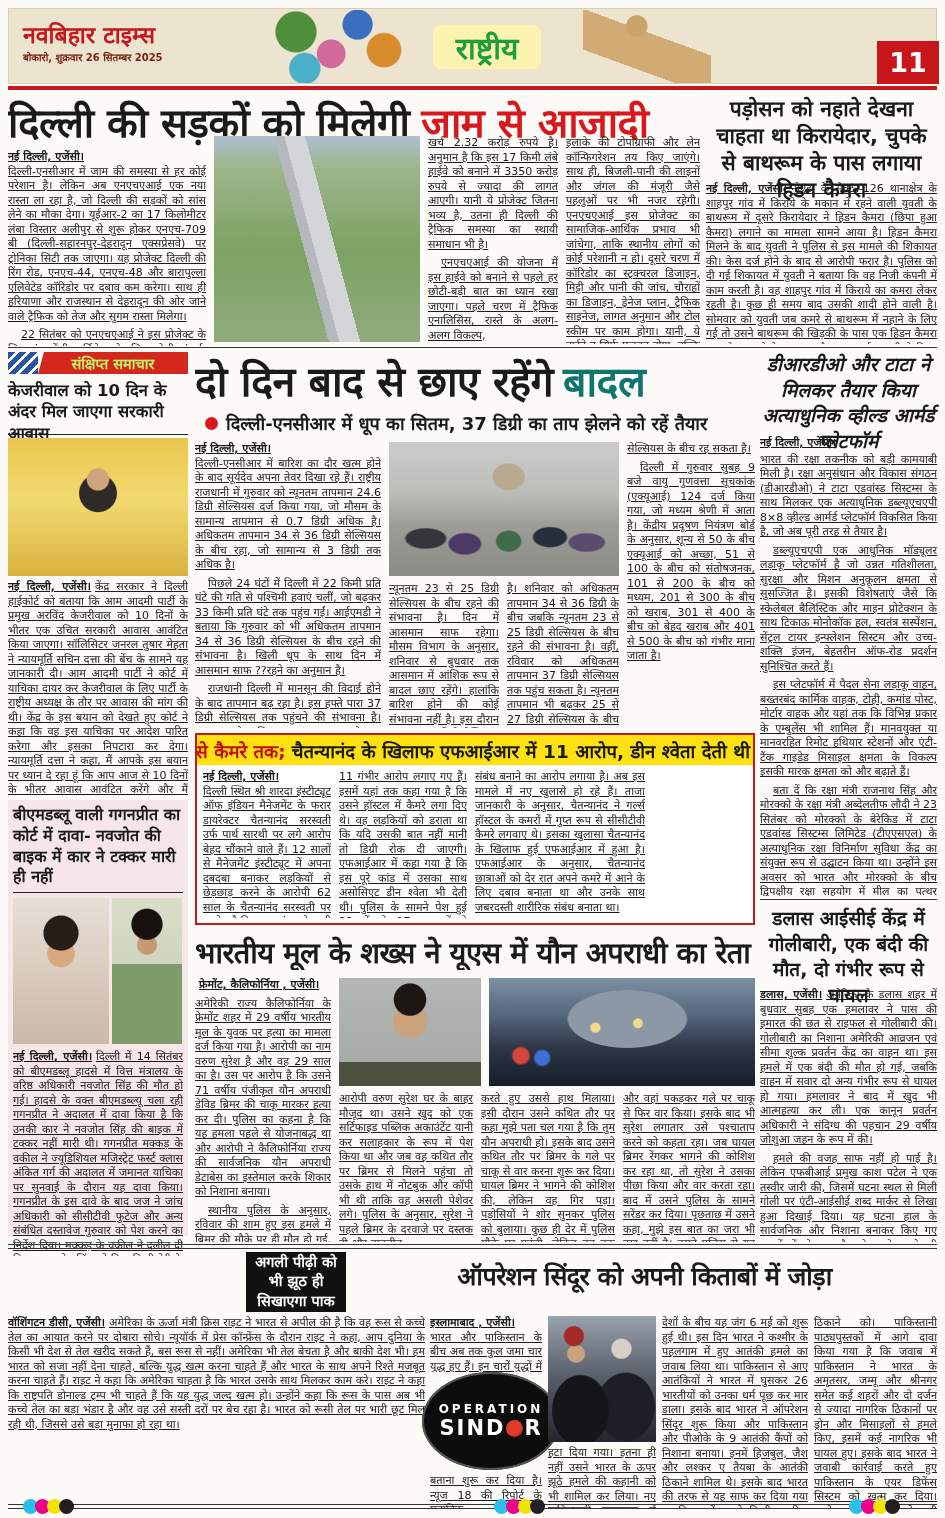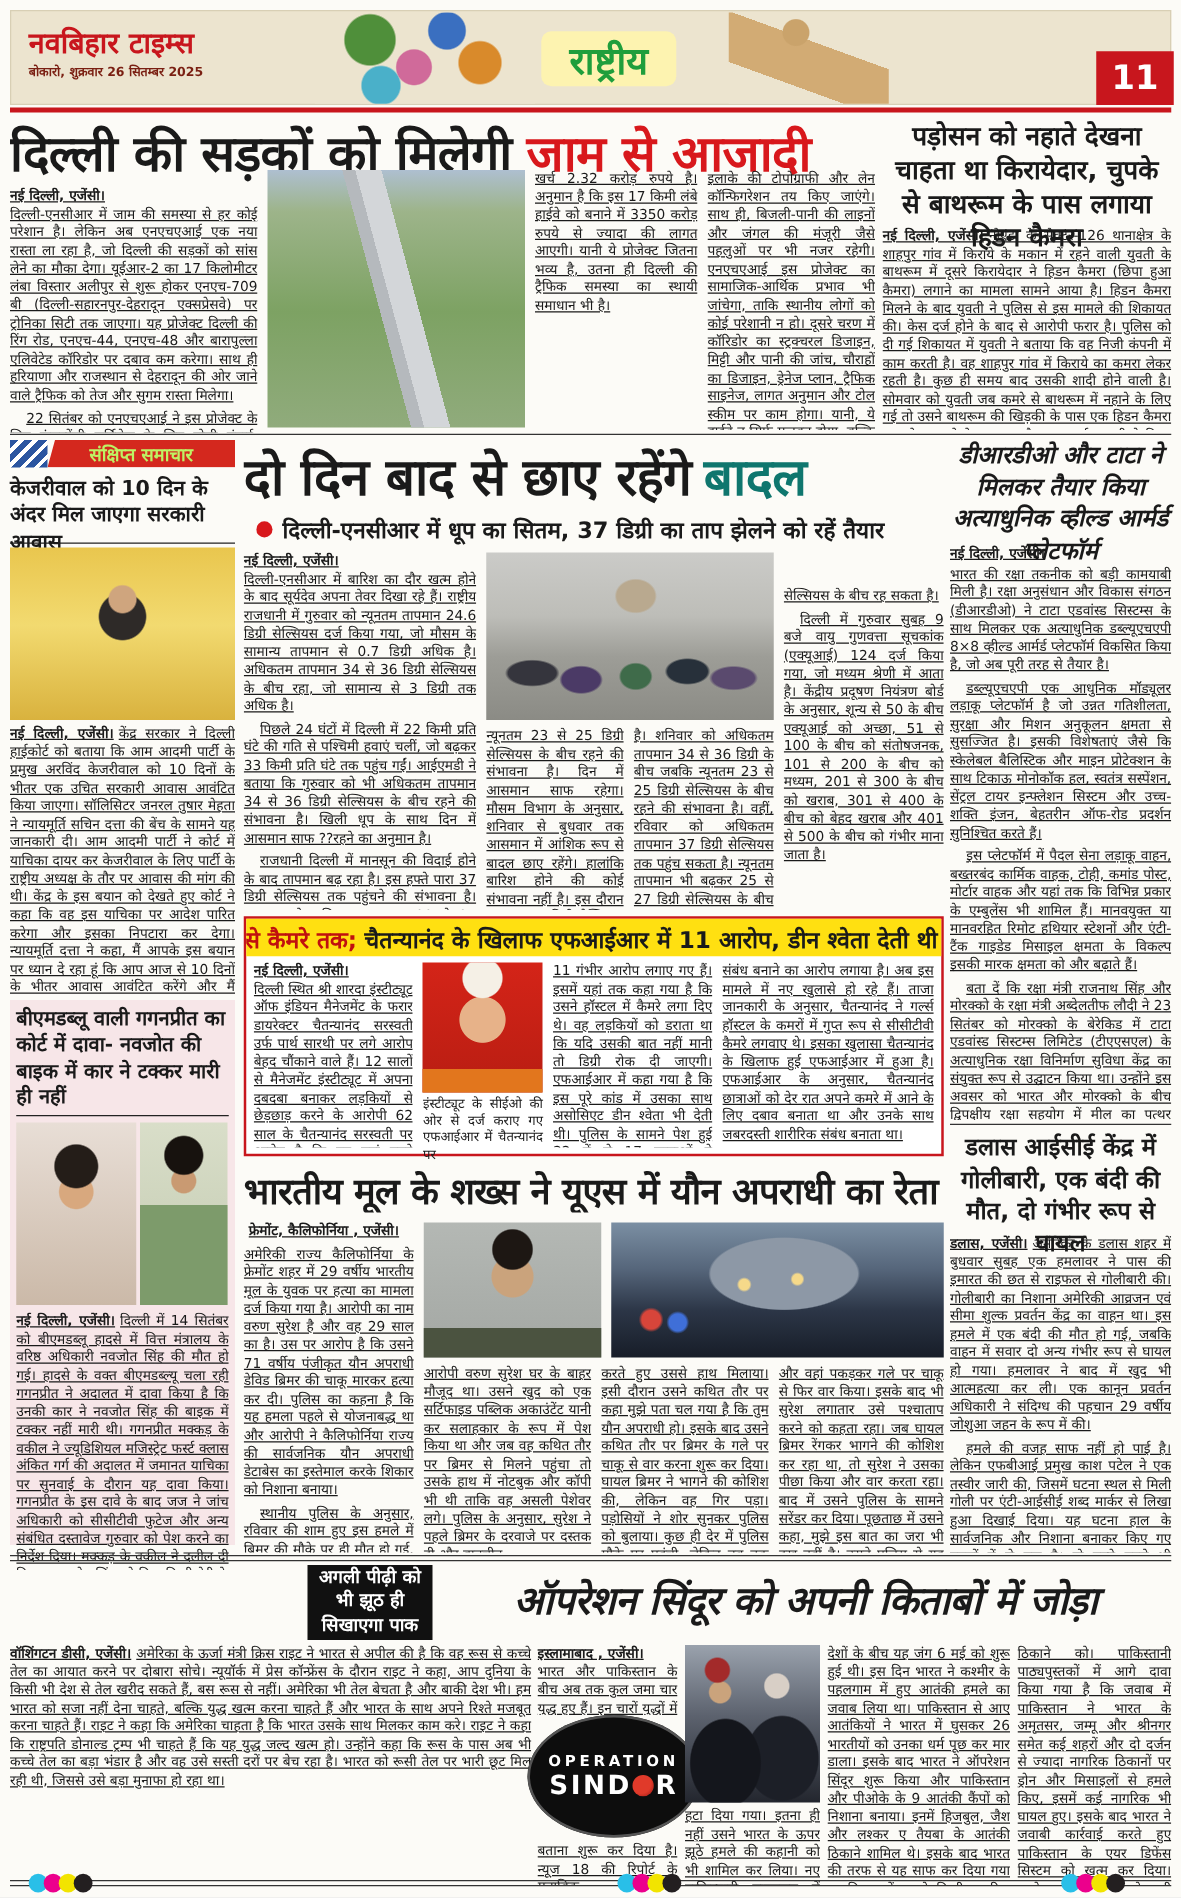--- a/index.html
+++ b/index.html
@@ -28,21 +28,21 @@
   .wx-hl .maroon{color:#0f766e;margin-left:10px;}
   .sub-hl{font-size:18px;font-weight:800;display:flex;align-items:center;gap:8px;overflow:hidden;}
   .dot{width:13px;height:13px;border-radius:50%;background:#d8181c;flex:0 0 auto;}
   .ctr{text-align:center;}
   .hc-hl{font-size:21px;font-weight:700;line-height:1.28;}
   .side-hl{font-size:16.5px;font-weight:800;line-height:1.3;border-bottom:1.6px solid #222;padding-bottom:4px;}
   .drdo-hl{font-size:19px;font-weight:800;font-style:italic;line-height:1.35;}
   .dal-hl{font-size:19px;font-weight:800;line-height:1.35;}
   .us-hl{font-size:29px;font-weight:800;white-space:nowrap;overflow:hidden;}
   .oil-hl{font-size:22px;font-weight:800;line-height:1.25;}
-  .sin-hl{font-size:31px;font-weight:800;white-space:nowrap;overflow:hidden;font-style:italic;}
+  .sin-hl{font-size:25px;font-weight:800;white-space:nowrap;overflow:hidden;}
   .fir-box{border:2.5px solid #c8161d;box-sizing:border-box;background:#fff;}
   .fir-bar{background:#ffe011;height:30px;display:flex;align-items:center;justify-content:center;font-size:18.5px;font-weight:800;white-space:nowrap;overflow:hidden;}
   .fir-bar .red{color:#c0100f;margin-right:6px;}
   .kicker{background:#111;color:#fff;display:flex;align-items:center;justify-content:center;text-align:center;font-size:14.5px;font-weight:800;line-height:1.35;}
   .ribbon{display:flex;height:22px;}
   .ribbon-flag{width:30px;background:repeating-linear-gradient(135deg,#2b55a0 0 5px,#fff 5px 8px);}
   .ribbon-band{flex:1;background:#d4281e;color:#bef264;font-size:14.5px;font-weight:800;display:flex;align-items:center;justify-content:center;clip-path:polygon(6px 0,100% 0,100% 100%,0 100%);}
   .pinkbox{background:#f7e6e8;box-sizing:border-box;padding:5px;}
   .capt{font-size:10.5px;line-height:1.3;text-align:justify;}
   
@@ -90,20 +90,21 @@
     <span>दिल्ली की सड़कों को मिलेगी</span><span class="red">जाम से आजादी</span>
   </div>
   <div class="abs jtxt" style="left:8px;top:150px;width:198px;height:196px;">
     <p style="margin:0;"><span class="byl">नई दिल्ली, एजेंसी।</span></p>
     <p>दिल्ली-एनसीआर में जाम की समस्या से हर कोई परेशान है। लेकिन अब एनएचएआई एक नया रास्ता ला रहा है, जो दिल्ली की सड़कों को सांस लेने का मौका देगा। यूईआर-2 का 17 किलोमीटर लंबा विस्तार अलीपुर से शुरू होकर एनएच-709 बी (दिल्ली-सहारनपुर-देहरादून एक्सप्रेसवे) पर ट्रोनिका सिटी तक जाएगा। यह प्रोजेक्ट दिल्ली की रिंग रोड, एनएच-44, एनएच-48 और बारापुल्ला एलिवेटेड कॉरिडोर पर दबाव कम करेगा। साथ ही हरियाणा और राजस्थान से देहरादून की ओर जाने वाले ट्रैफिक को तेज और सुगम रास्ता मिलेगा।</p>
     <p class="ind">22 सितंबर को एनएचएआई ने इस प्रोजेक्ट के लिए कंसल्टेंसी सर्विसेज के लिए बोली मंगाई, जिसमें 5 महीने में फिजिबिलिटी स्टडी और डिटेल्ड प्रोजेक्ट रिपोर्ट (डीपीआर) तैयार होगी। इस स्टडी का</p>
   </div>
   <div class="abs ph ph-highway" style="left:214px;top:136px;width:206px;height:206px;"></div>
   <div class="abs jtxt" style="left:428px;top:136px;width:130px;height:208px;">
     <p>खर्च 2.32 करोड़ रुपये है। अनुमान है कि इस 17 किमी लंबे हाईवे को बनाने में 3350 करोड़ रुपये से ज्यादा की लागत आएगी। यानी ये प्रोजेक्ट जितना भव्य है, उतना ही दिल्ली की ट्रैफिक समस्या का स्थायी समाधान भी है।</p>
+    <p class="ind">एनएचएआई की योजना में इस हाईवे को बनाने से पहले हर छोटी-बड़ी बात का ध्यान रखा जाएगा। पहले चरण में ट्रैफिक एनालिसिस, रास्ते के अलग-अलग विकल्प,</p>
   </div>
   <div class="abs jtxt" style="left:566px;top:136px;width:134px;height:208px;">
     <p>इलाके की टोपोग्राफी और लेन कॉन्फिगरेशन तय किए जाएंगे। साथ ही, बिजली-पानी की लाइनों और जंगल की मंजूरी जैसे पहलुओं पर भी नजर रहेगी। एनएचएआई इस प्रोजेक्ट का सामाजिक-आर्थिक प्रभाव भी जांचेगा, ताकि स्थानीय लोगों को कोई परेशानी न हो। दूसरे चरण में कॉरिडोर का स्ट्रक्चरल डिजाइन, मिट्टी और पानी की जांच, चौराहों का डिजाइन, ड्रेनेज प्लान, ट्रैफिक साइनेज, लागत अनुमान और टोल स्कीम पर काम होगा। यानी, ये हाईवे न सिर्फ मजबूत होगा, बल्कि स्मार्ट और पर्यावरण के लिए भी अनुकूल होगा। रोचक बात ये है कि एनएचएआई ने हाईवे पर आवारा पशुओं की समस्या का भी हल निकाला है। हाईवे के आसपास सुरक्षित स्थानों पर पशु आश्रय बनाए जाएंगे, जहां चारा भंडारण, खाने की जगह और केयरटेकर्स के लिए बुनियादी सुविधाएं होंगी।</p>
   </div>
 
   <div class="abs ctr hc-hl" style="left:706px;top:96px;width:231px;height:82px;">पड़ोसन को नहाते देखना चाहता था किरायेदार, चुपके से बाथरूम के पास लगाया हिडन कैमरा</div>
   <div class="abs jtxt" style="left:706px;top:182px;width:231px;height:162px;">
     <p><span class="byl">नई दिल्ली, एजेंसी।</span><span>नोएडा के सेक्टर-126 थानाक्षेत्र के शाहपुर गांव में किराये के मकान में रहने वाली युवती के बाथरूम में दूसरे किरायेदार ने हिडन कैमरा (छिपा हुआ कैमरा) लगाने का मामला सामने आया है। हिडन कैमरा मिलने के बाद युवती ने पुलिस से इस मामले की शिकायत की। केस दर्ज होने के बाद से आरोपी फरार है। पुलिस को दी गई शिकायत में युवती ने बताया कि वह निजी कंपनी में काम करती है। वह शाहपुर गांव में किराये का कमरा लेकर रहती है। कुछ ही समय बाद उसकी शादी होने वाली है। सोमवार को युवती जब कमरे से बाथरूम में नहाने के लिए गई तो उसने बाथरूम की खिड़की के पास एक हिडन कैमरा लगा देखा। इसे देखकर वह हैरान रह गई। युवती ने हिडन कैमरा को वहां से हटाया और अपने कमरे में रख दिया। शाम को ऑफिस से वापस रूम पर आने के बाद जब युवती ने उस हिडन कैमरे को चेक किया तो उसमें लगे एसडी कार्ड चिप में पड़ोसी किरायेदार की रामानंद की फोटो और वीडियो मिलीं। आरोपी रामानंद उत्तर प्रदेश के संत कबीरनगर का रहने वाला है और इलेक्ट्रीशियन का काम करता है।</span></p>
   </div>
 
@@ -142,21 +143,21 @@
     <p class="ind">पिछले 24 घंटों में दिल्ली में 22 किमी प्रति घंटे की गति से पश्चिमी हवाएं चलीं, जो बढ़कर 33 किमी प्रति घंटे तक पहुंच गईं। आईएमडी ने बताया कि गुरुवार को भी अधिकतम तापमान 34 से 36 डिग्री सेल्सियस के बीच रहने की संभावना है। खिली धूप के साथ दिन में आसमान साफ ??रहने का अनुमान है।</p>
     <p class="ind">राजधानी दिल्ली में मानसून की विदाई होने के बाद तापमान बढ़ रहा है। इस हफ्ते पारा 37 डिग्री सेल्सियस तक पहुंचने की संभावना है। शुक्रवार को अधिकतम तापमान 33 से 35 डिग्री के बीच और</p>
   </div>
   <div class="abs ph ph-indiagate" style="left:389px;top:442px;width:230px;height:134px;"></div>
   <div class="abs jtxt" style="left:389px;top:582px;width:110px;height:146px;">
     <p>न्यूनतम 23 से 25 डिग्री सेल्सियस के बीच रहने की संभावना है। दिन में आसमान साफ रहेगा। मौसम विभाग के अनुसार, शनिवार से बुधवार तक आसमान में आंशिक रूप से बादल छाए रहेंगे। हालांकि बारिश होने की कोई संभावना नहीं है। इस दौरान तापमान 37 डिग्री सेल्सियस तक पहुंचने की उम्मीद</p>
   </div>
   <div class="abs jtxt" style="left:507px;top:582px;width:112px;height:146px;">
     <p>है। शनिवार को अधिकतम तापमान 34 से 36 डिग्री के बीच जबकि न्यूनतम 23 से 25 डिग्री सेल्सियस के बीच रहने की संभावना है। वहीं, रविवार को अधिकतम तापमान 37 डिग्री सेल्सियस तक पहुंच सकता है। न्यूनतम तापमान भी बढ़कर 25 से 27 डिग्री सेल्सियस के बीच जा सकता</p>
   </div>
-  <div class="abs jtxt" style="left:627px;top:442px;width:128px;height:286px;margin-top:28px;">
+  <div class="abs jtxt" style="left:627px;top:442px;width:128px;height:286px;">
     <p>सेल्सियस के बीच रह सकता है।</p>
     <p class="ind">दिल्ली में गुरुवार सुबह 9 बजे वायु गुणवत्ता सूचकांक (एक्यूआई) 124 दर्ज किया गया, जो मध्यम श्रेणी में आता है। केंद्रीय प्रदूषण नियंत्रण बोर्ड के अनुसार, शून्य से 50 के बीच एक्यूआई को अच्छा, 51 से 100 के बीच को संतोषजनक, 101 से 200 के बीच को मध्यम, 201 से 300 के बीच को खराब, 301 से 400 के बीच को बेहद खराब और 401 से 500 के बीच को गंभीर माना जाता है।</p>
   </div>
 
   <div class="abs ctr drdo-hl" style="left:760px;top:352px;width:177px;height:80px;">डीआरडीओ और टाटा ने मिलकर तैयार किया अत्याधुनिक व्हील्ड आर्मर्ड प्लेटफॉर्म</div>
   <div class="abs jtxt" style="left:760px;top:436px;width:177px;height:460px;">
     <p style="margin:0 0 2px 0;"><span class="byl">नई दिल्ली, एजेंसी।</span></p>
     <p>भारत की रक्षा तकनीक को बड़ी कामयाबी मिली है। रक्षा अनुसंधान और विकास संगठन (डीआरडीओ) ने टाटा एडवांस्ड सिस्टम्स के साथ मिलकर एक अत्याधुनिक डब्ल्यूएचएपी 8×8 व्हील्ड आर्मर्ड प्लेटफॉर्म विकसित किया है, जो अब पूरी तरह से तैयार है।</p>
     <p class="ind">डब्ल्यूएचएपी एक आधुनिक मॉड्यूलर लड़ाकू प्लेटफॉर्म है जो उन्नत गतिशीलता, सुरक्षा और मिशन अनुकूलन क्षमता से सुसज्जित है। इसकी विशेषताएं जैसे कि स्केलेबल बैलिस्टिक और माइन प्रोटेक्शन के साथ टिकाऊ मोनोकॉक हल, स्वतंत्र सस्पेंशन, सेंट्रल टायर इन्फ्लेशन सिस्टम और उच्च-शक्ति इंजन, बेहतरीन ऑफ-रोड प्रदर्शन सुनिश्चित करते हैं।</p>
     <p class="ind">इस प्लेटफॉर्म में पैदल सेना लड़ाकू वाहन, बख्तरबंद कार्मिक वाहक, टोही, कमांड पोस्ट, मोर्टार वाहक और यहां तक कि विभिन्न प्रकार के एम्बुलेंस भी शामिल हैं। मानवयुक्त या मानवरहित रिमोट हथियार स्टेशनों और एंटी-टैंक गाइडेड मिसाइल क्षमता के विकल्प इसकी मारक क्षमता को और बढ़ाते हैं।</p>
@@ -167,24 +168,20 @@
   <div class="abs fir-box" style="left:195px;top:733px;width:560px;height:192px;">
     <div class="fir-bar">
       <span class="red">कमरे से कैमरे तक;</span>
       <span>चैतन्यानंद के खिलाफ एफआईआर में 11 आरोप, डीन श्वेता देती थी साथ!</span>
     </div>
     <div style="display:flex;gap:8px;padding:5px 6px;">
       <div class="jtxt" style="width:128px;height:148px;">
         <p style="margin:0;"><span class="byl">नई दिल्ली, एजेंसी।</span></p>
         <p>दिल्ली स्थित श्री शारदा इंस्टीट्यूट ऑफ इंडियन मैनेजमेंट के फरार डायरेक्टर चैतन्यानंद सरस्वती उर्फ पार्थ सारथी पर लगे आरोप बेहद चौंकाने वाले हैं। 12 सालों से मैनेजमेंट इंस्टीट्यूट में अपना दबदबा बनाकर लड़कियों से छेड़छाड़ करने के आरोपी 62 साल के चैतन्यानंद सरस्वती पर आरोप है कि वह यहां पढ़ने वाली गरीब लड़कियों को निशाने पर लेकर उनका यौन शोषण करता था।</p>
       </div>
-      <div style="width:96px;">
-        <div class="ph ph-monk" style="width:96px;height:104px;"></div>
-        <div class="capt" style="margin-top:3px;">इंस्टीट्यूट के सीईओ की ओर से दर्ज कराए गए एफआईआर में चैतन्यानंद पर</div>
-      </div>
       <div class="jtxt" style="width:128px;height:148px;">
         <p>11 गंभीर आरोप लगाए गए हैं। इसमें यहां तक कहा गया है कि उसने हॉस्टल में कैमरे लगा दिए थे। वह लड़कियों को डराता था कि यदि उसकी बात नहीं मानी तो डिग्री रोक दी जाएगी। एफआईआर में कहा गया है कि इस पूरे कांड में उसका साथ असोसिएट डीन श्वेता भी देती थी। पुलिस के सामने पेश हुई 32 में से 17 छात्राओं ने चैतन्यानंद के खिलाफ अभद्र भाषा का इस्तेमाल करने, अश्लील मैसेज भेजने और उनसे जबरदस्ती शारीरिक</p>
       </div>
       <div class="jtxt" style="width:170px;height:148px;">
         <p>संबंध बनाने का आरोप लगाया है। अब इस मामले में नए खुलासे हो रहे हैं। ताजा जानकारी के अनुसार, चैतन्यानंद ने गर्ल्स हॉस्टल के कमरों में गुप्त रूप से सीसीटीवी कैमरे लगवाए थे। इसका खुलासा चैतन्यानंद के खिलाफ हुई एफआईआर में हुआ है। एफआईआर के अनुसार, चैतन्यानंद छात्राओं को देर रात अपने कमरे में आने के लिए दबाव बनाता था और उनके साथ जबरदस्ती शारीरिक संबंध बनाता था।</p>
       </div>
     </div>
   </div>
 
   <div class="abs ctr hl us-hl" style="left:195px;top:932px;width:560px;height:38px;">भारतीय मूल के शख्स ने यूएस में यौन अपराधी का रेता गला</div>

